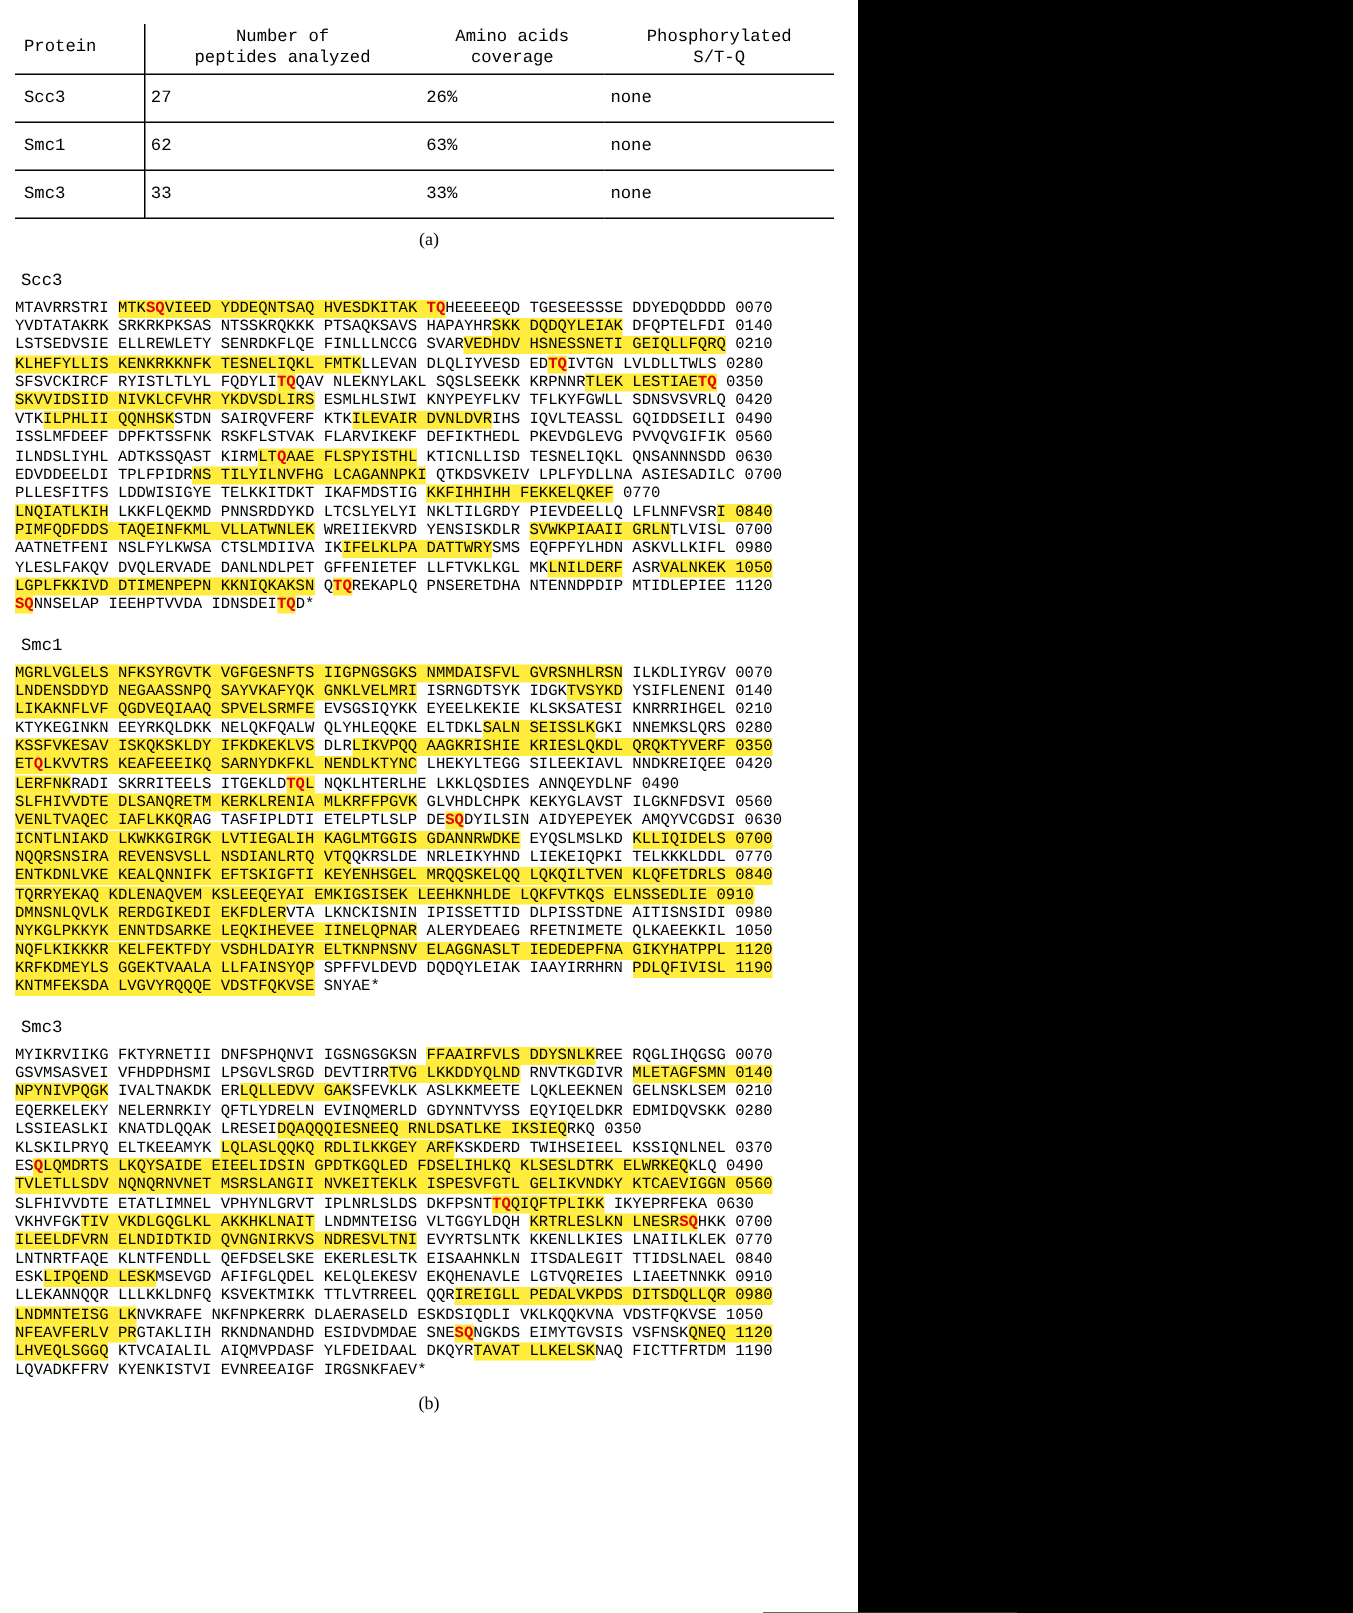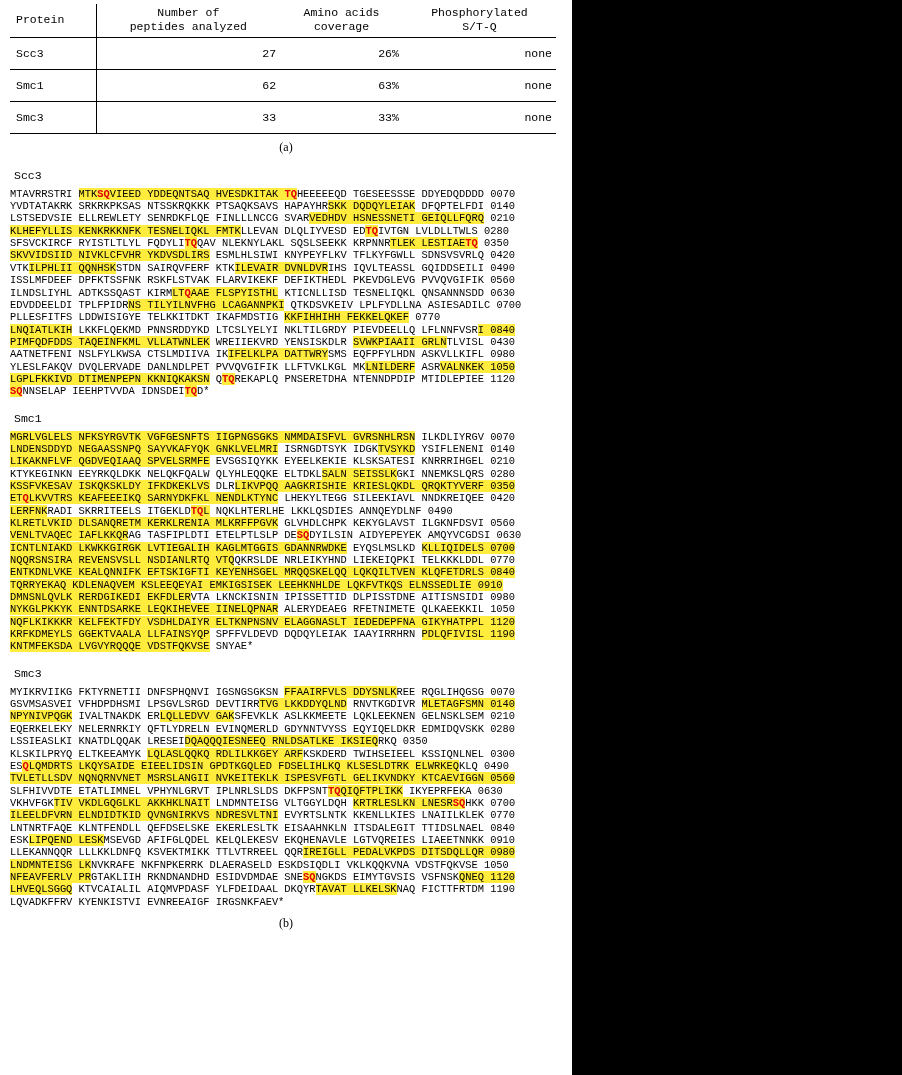--- a/index.html
+++ b/index.html
@@ -1,23 +1,23 @@
 <!DOCTYPE html>
 <html><head>
 <meta charset="utf-8">
 <style>
   html,body{margin:0;padding:0;background:#000;}
   body{width:902px;height:1075px;font-family:"Liberation Sans",sans-serif;}
   .page{position:relative;width:902px;height:1075px;background:#000;}
   .sheet{position:absolute;left:0;top:0;width:572px;height:1075px;background:#fff;}
   
-  .tbl-wrap{padding:4px 10px 0 10px;}
+  .tbl-wrap{padding:16px 10px 0 10px;}
   table.summary{border-collapse:collapse;width:546px;font-family:"Liberation Mono",monospace;font-size:11.5px;color:#000;}
   table.summary th{font-weight:normal;text-align:center;padding:2px 4px;vertical-align:bottom;line-height:1.25;}
-  table.summary td{text-align:right;padding:9px 4px;}
+  table.summary td{text-align:left;padding:9px 4px;}
   table.summary th.proteinhdr{text-align:left;padding-left:6px;vertical-align:middle;}
   table.summary td.proteincell{text-align:left;padding-left:6px;}
   .hdr-row th{border-bottom:1.3px solid #000;}
   .bdr-right{border-right:1.3px solid #000;}
   .row-line td{border-bottom:1px solid #000;}
   .caption{text-align:center;font-family:"Liberation Serif",serif;font-size:12px;margin-top:6px;color:#000;}
   
   .seqsection{margin:14px 0 0 0;padding:0 10px;}
   .seqtitle{font-family:"Liberation Mono",monospace;font-size:11.5px;color:#000;margin:0 0 6px 4px;}
   pre.seq{font-family:"Liberation Mono",monospace;font-size:10.4px;line-height:12.35px;color:#000;margin:0;white-space:pre;letter-spacing:0px;}
@@ -79,57 +79,57 @@
 <span>LSTSEDVSIE ELLREWLETY SENRDKFLQE FINLLLNCCG SVAR</span><span class="h">VEDHDV HSNESSNETI GEIQLLFQRQ</span><span> 0210</span>
 <span class="h">KLHEFYLLIS KENKRKKNFK TESNELIQKL FMTK</span><span>LLEVAN DLQLIYVESD ED</span><span class="p">TQ</span><span>IVTGN LVLDLLTWLS 0280</span>
 <span>SFSVCKIRCF RYISTLTLYL FQDYLI</span><span class="p">TQ</span><span>QAV NLEKNYLAKL SQSLSEEKK KRPNNR</span><span class="h">TLEK LESTIAE</span><span class="p">TQ</span><span> 0350</span>
 <span class="h">SKVVIDSIID NIVKLCFVHR YKDVSDLIRS</span><span> ESMLHLSIWI KNYPEYFLKV TFLKYFGWLL SDNSVSVRLQ 0420</span>
 <span>VTK</span><span class="h">ILPHLII QQNHSK</span><span>STDN SAIRQVFERF KTK</span><span class="h">ILEVAIR DVNLDVR</span><span>IHS IQVLTEASSL GQIDDSEILI 0490</span>
 <span>ISSLMFDEEF DPFKTSSFNK RSKFLSTVAK FLARVIKEKF DEFIKTHEDL PKEVDGLEVG PVVQVGIFIK 0560</span>
 <span>ILNDSLIYHL ADTKSSQAST KIRM</span><span class="h">LT</span><span class="p">Q</span><span class="h">AAE FLSPYISTHL</span><span> KTICNLLISD TESNELIQKL QNSANNNSDD 0630</span>
 <span>EDVDDEELDI TPLFPIDR</span><span class="h">NS TILYILNVFHG LCAGANNPKI</span><span> QTKDSVKEIV LPLFYDLLNA ASIESADILC 0700</span>
 <span>PLLESFITFS LDDWISIGYE TELKKITDKT IKAFMDSTIG </span><span class="h">KKFIHHIHH FEKKELQKEF</span><span> 0770</span>
 <span class="h">LNQIATLKIH</span><span> LKKFLQEKMD PNNSRDDYKD LTCSLYELYI NKLTILGRDY PIEVDEELLQ LFLNNFVSR</span><span class="h">I 0840</span>
-<span class="h">PIMFQDFDDS TAQEINFKML VLLATWNLEK</span><span> WREIIEKVRD YENSISKDLR </span><span class="h">SVWKPIAAII GRLN</span><span>TLVISL 0430</span>
+<span class="h">PIMFQDFDDS TAQEINFKML VLLATWNLEK</span><span> WREIIEKVRD YENSISKDLR </span><span class="h">SVWKPIAAII GRLN</span><span>TLVISL 0700</span>
 <span>AATNETFENI NSLFYLKWSA CTSLMDIIVA IK</span><span class="h">IFELKLPA DATTWRY</span><span>SMS EQFPFYLHDN ASKVLLKIFL 0980</span>
-<span>YLESLFAKQV DVQLERVADE DANLNDLPET PVVQVGIFIK LLFTVKLKGL MK</span><span class="h">LNILDERF</span><span> ASR</span><span class="h">VALNKEK 1050</span>
+<span>YLESLFAKQV DVQLERVADE DANLNDLPET GFFENIETEF LLFTVKLKGL MK</span><span class="h">LNILDERF</span><span> ASR</span><span class="h">VALNKEK 1050</span>
 <span class="h">LGPLFKKIVD DTIMENPEPN KKNIQKAKSN</span><span> Q</span><span class="p">TQ</span><span>REKAPLQ PNSERETDHA NTENNDPDIP MTIDLEPIEE 1120</span>
 <span class="p">SQ</span><span>NNSELAP IEEHPTVVDA IDNSDEI</span><span class="p">TQ</span><span>D*</span></pre>
     </div>
 
     <div class="seqsection">
       <div class="seqtitle">Smc1</div>
       <pre class="seq" id="seq1"><span class="h">MGRLVGLELS NFKSYRGVTK VGFGESNFTS IIGPNGSGKS NMMDAISFVL GVRSNHLRSN</span><span> ILKDLIYRGV 0070</span>
 <span class="h">LNDENSDDYD NEGAASSNPQ SAYVKAFYQK GNKLVELMRI</span><span> ISRNGDTSYK IDGK</span><span class="h">TVSYKD</span><span> YSIFLENENI 0140</span>
 <span class="h">LIKAKNFLVF QGDVEQIAAQ SPVELSRMFE</span><span> EVSGSIQYKK EYEELKEKIE KLSKSATESI KNRRRIHGEL 0210</span>
 <span>KTYKEGINKN EEYRKQLDKK NELQKFQALW QLYHLEQQKE ELTDKL</span><span class="h">SALN SEISSLK</span><span>GKI NNEMKSLQRS 0280</span>
 <span class="h">KSSFVKESAV ISKQKSKLDY IFKDKEKLVS</span><span> DLR</span><span class="h">LIKVPQQ AAGKRISHIE KRIESLQKDL QRQKTYVERF 0350</span>
 <span class="h">ET</span><span class="p">Q</span><span class="h">LKVVTRS KEAFEEEIKQ SARNYDKFKL NENDLKTYNC</span><span> LHEKYLTEGG SILEEKIAVL NNDKREIQEE 0420</span>
 <span class="h">LERFNK</span><span>RADI SKRRITEELS ITGEKLD</span><span class="p">TQ</span><span class="h">L</span><span> NQKLHTERLHE LKKLQSDIES ANNQEYDLNF 0490</span>
-<span class="h">KLRETLVKID DLSANQRETM KERKLRENIA MLKRFFPGVK</span><span> GLVHDLCHPK KEKYGLAVST ILGKNFDSVI 0560</span>
+<span class="h">SLFHIVVDTE DLSANQRETM KERKLRENIA MLKRFFPGVK</span><span> GLVHDLCHPK KEKYGLAVST ILGKNFDSVI 0560</span>
 <span class="h">VENLTVAQEC IAFLKKQR</span><span>AG TASFIPLDTI ETELPTLSLP DE</span><span class="p">SQ</span><span>DYILSIN AIDYEPEYEK AMQYVCGDSI 0630</span>
 <span class="h">ICNTLNIAKD LKWKKGIRGK LVTIEGALIH KAGLMTGGIS GDANNRWDKE</span><span> EYQSLMSLKD </span><span class="h">KLLIQIDELS 0700</span>
 <span class="h">NQQRSNSIRA REVENSVSLL NSDIANLRTQ VTQ</span><span>QKRSLDE NRLEIKYHND LIEKEIQPKI TELKKKLDDL 0770</span>
 <span class="h">ENTKDNLVKE KEALQNNIFK EFTSKIGFTI KEYENHSGEL MRQQSKELQQ LQKQILTVEN KLQFETDRLS 0840</span>
 <span class="h">TQ</span><span class="h">RRYEKAQ KDLENAQVEM KSLEEQEYAI EMKIGSISEK LEEHKNHLDE LQKFVTKQS ELNSSEDLIE 0910</span>
 <span class="h">DMNSNLQVLK RERDGIKEDI EKFDLER</span><span>VTA LKNCKISNIN IPISSETTID DLPISSTDNE AITISNSIDI 0980</span>
 <span class="h">NYKGLPKKYK ENNTDSARKE LEQKIHEVEE IINELQPNAR</span><span> ALERYDEAEG RFETNIMETE QLKAEEKKIL 1050</span>
 <span class="h">NQFLKIKKKR KELFEKTFDY VSDHLDAIYR ELTKNPNSNV ELAGGNASLT IEDEDEPFNA GIKYHATPPL 1120</span>
 <span class="h">KRFKDMEYLS GGEKTVAALA LLFAINSYQP</span><span> SPFFVLDEVD DQDQYLEIAK IAAYIRRHRN </span><span class="h">PDLQFIVISL 1190</span>
 <span class="h">KNTMFEKSDA LVGVYRQQQE VDSTFQKVSE</span><span> SNYAE*</span></pre>
     </div>
 
     <div class="seqsection">
       <div class="seqtitle">Smc3</div>
       <pre class="seq" id="seq2"><span>MYIKRVIIKG FKTYRNETII DNFSPHQNVI IGSNGSGKSN </span><span class="h">FFAAIRFVLS DDYSNLK</span><span>REE RQGLIHQGSG 0070</span>
 <span>GSVMSASVEI VFHDPDHSMI LPSGVLSRGD DEVTIRR</span><span class="h">TVG LKKDDYQLND</span><span> RNVTKGDIVR </span><span class="h">MLETAGFSMN 0140</span>
 <span class="h">NPYNIVPQGK</span><span> IVALTNAKDK ER</span><span class="h">LQLLEDVV GAK</span><span>SFEVKLK ASLKKMEETE LQKLEEKNEN GELNSKLSEM 0210</span>
 <span>EQERKELEKY NELERNRKIY QFTLYDRELN EVINQMERLD GDYNNTVYSS EQYIQELDKR EDMIDQVSKK 0280</span>
 <span>LSSIEASLKI KNATDLQQAK LRESEI</span><span class="h">DQA</span><span class="h">QQQIESNEEQ RNLDSATLKE IKSIEQ</span><span>RKQ 0350</span>
-<span>KLSKILPRYQ ELTKEEAMYK </span><span class="h">LQLASLQQKQ RDLILKKGEY ARF</span><span>KSKDERD TWIHSEIEEL KSSIQNLNEL 0300</span>
+<span>KLSKILPRYQ ELTKEEAMYK </span><span class="h">LQLASLQQKQ RDLILKKGEY ARF</span><span>KSKDERD TWIHSEIEEL KSSIQNLNEL 0370</span>
 <span>ES</span><span class="p">Q</span><span class="h">LQMDRTS LKQYSAIDE EIEELIDSIN GPDTKGQLED FDSELIHLKQ KLSESLDTRK ELWRKEQ</span><span>KLQ 0490</span>
 <span class="h">TVLETLLSDV NQNQRNVNET MSRSLANGII NVKEITEKLK ISPESVFGTL GELIKVNDKY KTCAEVIGGN 0560</span>
 <span>SLFHIVVDTE ETATLIMNEL VPHYNLGRVT IPLNRLSLDS DKFPSNT</span><span class="p">TQ</span><span class="h">QIQFTPLIKK</span><span> IKYEPRFEKA 0630</span>
 <span>VKHVFGK</span><span class="h">TIV VKDLGQGLKL AKKHKLNAIT</span><span> LNDMNTEISG VLTGGYLDQH </span><span class="h">KRTRLESLKN LNESR</span><span class="p">SQ</span><span>HKK 0700</span>
 <span class="h">ILEELDFVRN ELNDIDTKID QVNGNIRKVS NDRESVLTNI</span><span> EVYRTSLNTK KKENLLKIES LNAIILKLEK 0770</span>
 <span>LNTNRTFAQE KLNTFENDLL QEFDSELSKE EKERLESLTK EISAAHNKLN ITSDALEGIT TTIDSLNAEL 0840</span>
 <span>ESK</span><span class="h">LIPQEND LESK</span><span>MSEVGD AFIFGLQDEL KELQLEKESV EKQHENAVLE LGTVQREIES LIAEETNNKK 0910</span>
 <span>LLEKANNQQR LLLKKLDNFQ KSVEKTMIKK TTLVTRREEL QQR</span><span class="h">IREIGLL PEDALVKPDS DITSDQLLQR 0980</span>
 <span class="h">LNDMNTEISG LK</span><span>NVKRAFE NKFNPKERRK DLAERASELD ESKDSIQDLI VKLKQQKVNA VDSTFQKVSE 1050</span>
 <span class="h">NFEAVFERLV PR</span><span>GTAKLIIH RKNDNANDHD ESIDVDMDAE SNE</span><span class="p">SQ</span><span>NGKDS EIMYTGVSIS VSFNSK</span><span class="h">QNEQ 1120</span>

